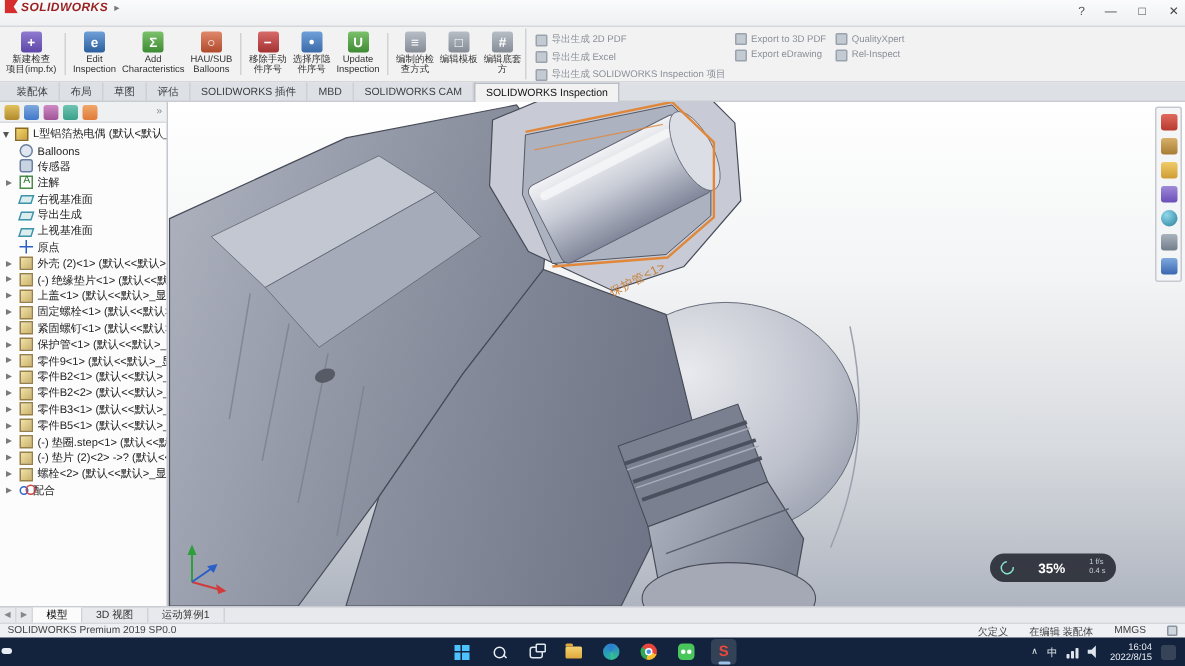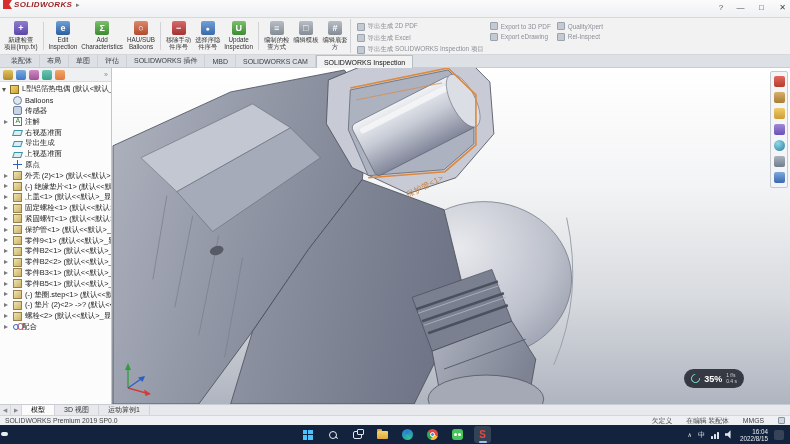--- a/index.html
+++ b/index.html
@@ -93,21 +93,21 @@
   .model-svg{position:absolute;inset:0;}
   .taskpane{position:absolute;top:3px;right:2px;width:18px;background:rgba(243,244,246,.92);border:1px solid #c6cad0;border-radius:2px;display:flex;flex-direction:column;align-items:center;padding:4px 0;gap:5px;}
   .tpi{width:11px;height:11px;border-radius:2px;flex:none;cursor:pointer;}
   [data-icon="solidworks-resources-icon"]{background:linear-gradient(#e06a5e,#b83a2e);}
   [data-icon="design-library-icon"]{background:linear-gradient(#d8b06a,#a87c34);}
   [data-icon="file-explorer-tab-icon"]{background:linear-gradient(#f0cc6a,#cf9c34);}
   [data-icon="view-palette-icon"]{background:linear-gradient(#a08ad8,#6a4fb8);}
   [data-icon="appearances-icon"]{background:radial-gradient(circle at 35% 30%,#8fd8ea,#2a7e9c);border-radius:50%;}
   [data-icon="custom-properties-icon"]{background:linear-gradient(#aab4be,#717d8a);}
   [data-icon="inspection-tab-icon"]{background:linear-gradient(#7fa9de,#3a68b0);}
-  .perf{position:absolute;right:46px;bottom:16px;height:19px;border-radius:10px;background:rgba(35,39,48,.88);display:flex;align-items:center;padding:0 7px;gap:4px;color:#fff;}
+  .perf{position:absolute;right:46px;bottom:16px;height:19px;border-radius:10px;background:rgba(35,39,48,.88);display:flex;align-items:center;padding:0 7px;gap:16px;color:#fff;}
   .gauge{width:9px;height:9px;border-radius:50%;border:1.5px solid #86e3d0;border-top-color:transparent;transform:rotate(40deg);flex:none;}
   .perf .val{font-size:9px;font-weight:bold;}
   .perf .sub{display:flex;flex-direction:column;font-size:5px;line-height:5.5px;color:#cbd2da;}
   .triad{position:absolute;left:2px;bottom:6px;}
 
   
   .bottombar{height:11px;background:#e7e9ec;border-top:1px solid #c9ccd2;display:flex;align-items:stretch;font-size:7px;color:#333;}
   .bnav{width:11px;display:flex;align-items:center;justify-content:center;font-size:5.5px;color:#888;border-right:1px solid #d4d7db;}
   .btab{padding:0 9px;display:flex;align-items:center;border-right:1px solid #cfd2d8;white-space:nowrap;cursor:default;}
   .btab.on{background:#fbfbfc;color:#000;}

